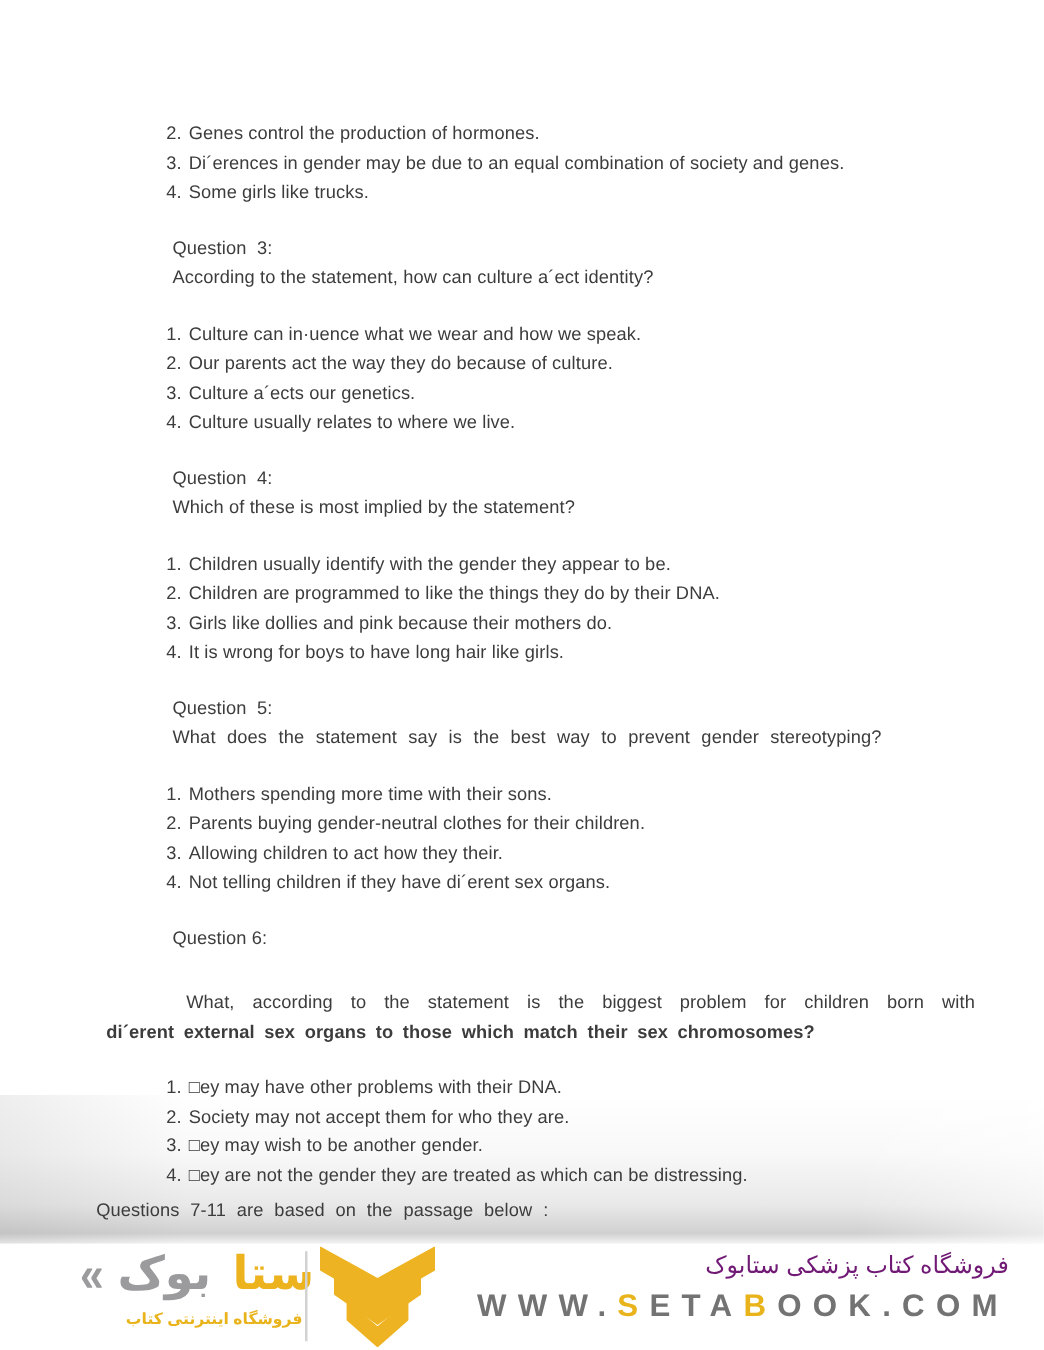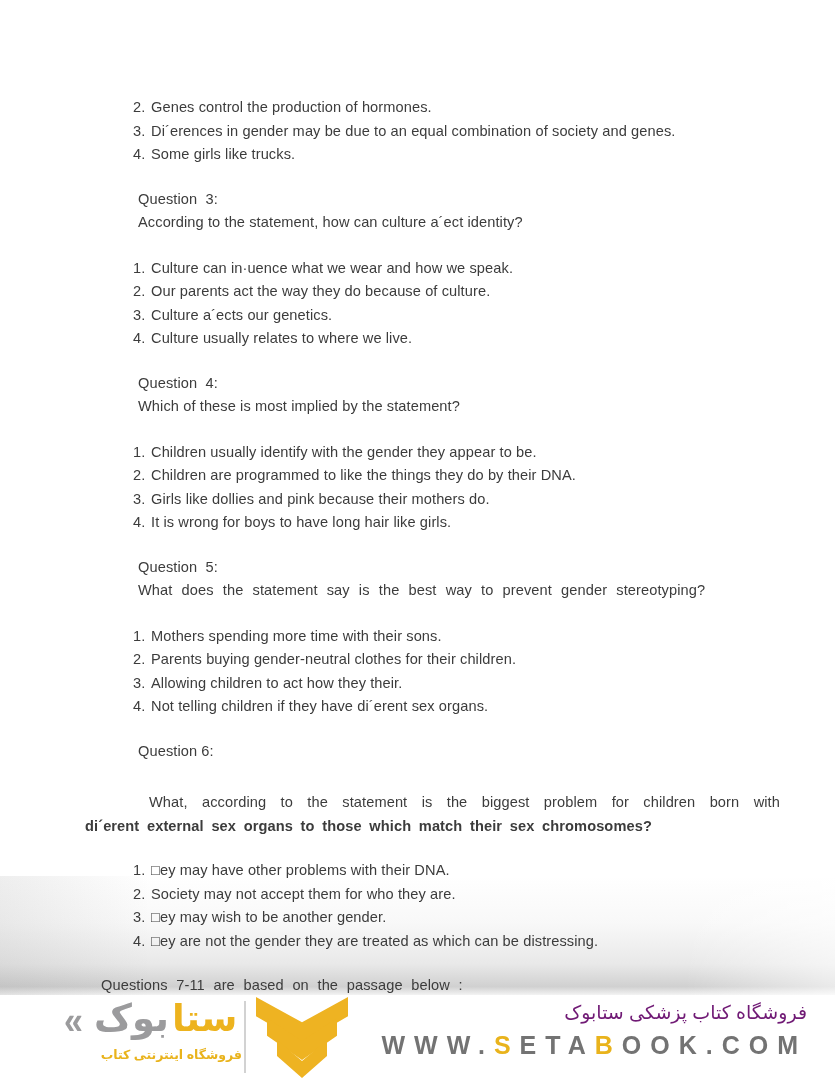--- a/index.html
+++ b/index.html
@@ -22,39 +22,39 @@
   .opt-num{width:18px;flex:none;}
   .opt-text{flex:1;white-space:pre-wrap;}
   .q-heading{padding-left:138px;white-space:pre-wrap;margin-top:21px;}
   .q-body{padding-left:138px;padding-right:106px;white-space:pre-wrap;}
   .q-body.wide{word-spacing:5px;}
   .q6-para{margin-left:85px;width:695px;}
   .q6-line1{padding-left:64px;text-align:justify;text-align-last:justify;word-spacing:2px;margin-top:28px;}
   .q6-line2{word-spacing:3.5px;font-weight:bold;}
   .mt22{margin-top:22px;}
   .mt21{margin-top:21px;}
-  .passage-note{padding-left:101px;margin-top:21px;word-spacing:4.5px;}
+  .passage-note{padding-left:77px;margin-top:5px;word-spacing:4.5px;}
   
   .page-shadow{
     position:absolute;left:0;top:876px;width:835px;height:119px;z-index:1;
     background:
       linear-gradient(90deg, rgba(90,90,90,.10) 0%, rgba(90,90,90,0) 18%, rgba(90,90,90,0) 82%, rgba(255,255,255,.55) 100%),
       linear-gradient(180deg, rgba(120,120,120,0) 0%, rgba(120,120,120,.05) 40%, rgba(115,115,115,.16) 74%, rgba(100,100,100,.30) 93%, rgba(140,140,140,.10) 100%);
     pointer-events:none;
   }
   
   .footer{position:absolute;left:0;top:995px;width:835px;height:85px;background:#fff;z-index:3;}
   .logo-guillemet{
     position:absolute;left:64px;top:8px;
     font-size:34px;font-weight:bold;color:#9b9b9d;line-height:1;
     transform:scaleY(1.15);
   }
   .logo-wordmark{
     position:absolute;left:94px;top:0px;
-    display:flex;align-items:flex-start;gap:3px;
+    display:flex;align-items:flex-start;gap:17px;
     font-size:37px;font-weight:bold;line-height:48px;
   }
   .wm-gray{color:#9b9b9d;unicode-bidi:isolate;}
   .wm-yellow{color:#edb31e;unicode-bidi:isolate;}
   .logo-caption{
     position:absolute;left:92px;top:52px;width:150px;
     direction:rtl;text-align:right;
     color:#e9b31c;font-size:12.5px;font-weight:bold;
   }
   .logo-divider{position:absolute;left:244px;top:6px;width:2px;height:72px;background:#d2d2d2;}

